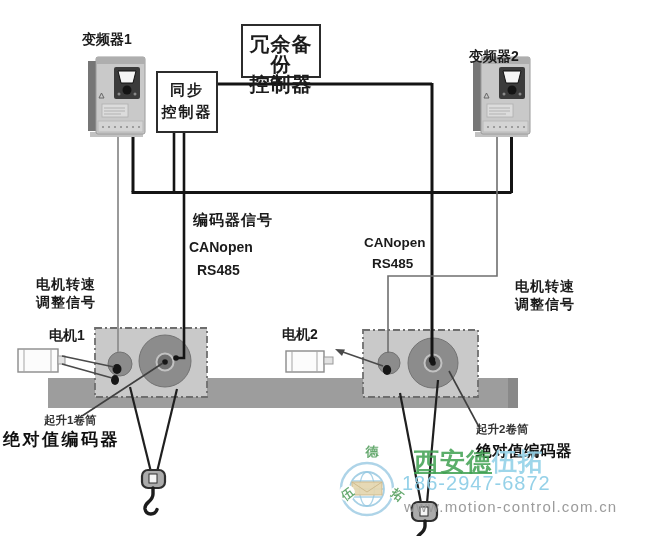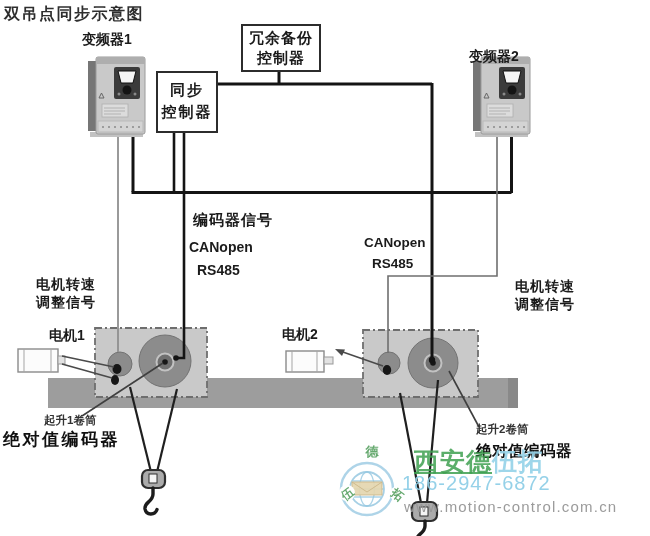--- a/index.html
+++ b/index.html
@@ -5,21 +5,21 @@
   html,body{margin:0;padding:0;background:#fff;}
   .stage{position:relative;width:650px;height:536px;background:#ffffff;overflow:hidden;
          font-family:"Liberation Sans","DejaVu Sans",sans-serif;}
   .stage svg{position:absolute;left:0;top:0;}
   .lbl{position:absolute;font-weight:bold;color:#1b1b1b;white-space:nowrap;line-height:1.15;}
   .title{left:4px;top:5px;font-size:16px;letter-spacing:1.5px;color:#2e2e2e;}
   .vfd1{left:82px;top:31px;font-size:14px;}
   .vfd2{left:469px;top:48px;font-size:14px;}
   .ctrlbox{position:absolute;background:#fff;border:2px solid #2c2c2c;text-align:center;
            font-weight:bold;color:#1b1b1b;}
-  .redbox{left:241px;top:24px;width:76px;height:42px;font-size:15px;line-height:20px;padding-top:2px;letter-spacing:1px;}
+  .redbox{left:241px;top:24px;width:76px;height:42px;font-size:20px;line-height:20px;padding-top:8px;letter-spacing:1px;}
   .syncbox{left:156px;top:71px;width:58px;height:52px;font-size:15px;line-height:22px;padding-top:6px;letter-spacing:2px;}
   .buslbl{left:240px;top:169px;font-size:13px;}
   .busserif{font-family:"Liberation Serif","DejaVu Serif",serif;font-size:14px;}
   .encsig{left:193px;top:211px;font-size:15px;letter-spacing:1px;}
   .canopenL{left:189px;top:239px;font-size:14px;}
   .rs485L{left:197px;top:262px;font-size:14px;}
   .canopenR{left:364px;top:235px;font-size:13.5px;}
   .rs485R{left:372px;top:256px;font-size:13.5px;}
   .speed{text-align:center;font-size:14px;line-height:17.5px;letter-spacing:1px;}
   .speedL{left:36px;top:276px;}
@@ -155,21 +155,20 @@
 
     <g stroke="#3f3f3f" stroke-width="1.6">
       <line x1="163" y1="363" x2="82" y2="416"></line>
       <line x1="449" y1="371" x2="479" y2="427"></line>
     </g>
 
     <use href="#vfd" transform="translate(88,57)"></use>
     <use href="#vfd" transform="translate(473,57)"></use>
   </svg>
 
-  <div class="lbl title">双吊点同步示意图</div>
   <div class="lbl vfd1">变频器1</div>
   <div class="lbl vfd2">变频器2</div>
 
   <div class="ctrlbox redbox">
     <div>冗余备份</div>
     <div>控制器</div>
   </div>
   <div class="ctrlbox syncbox">
     <div>同步</div>
     <div>控制器</div>

